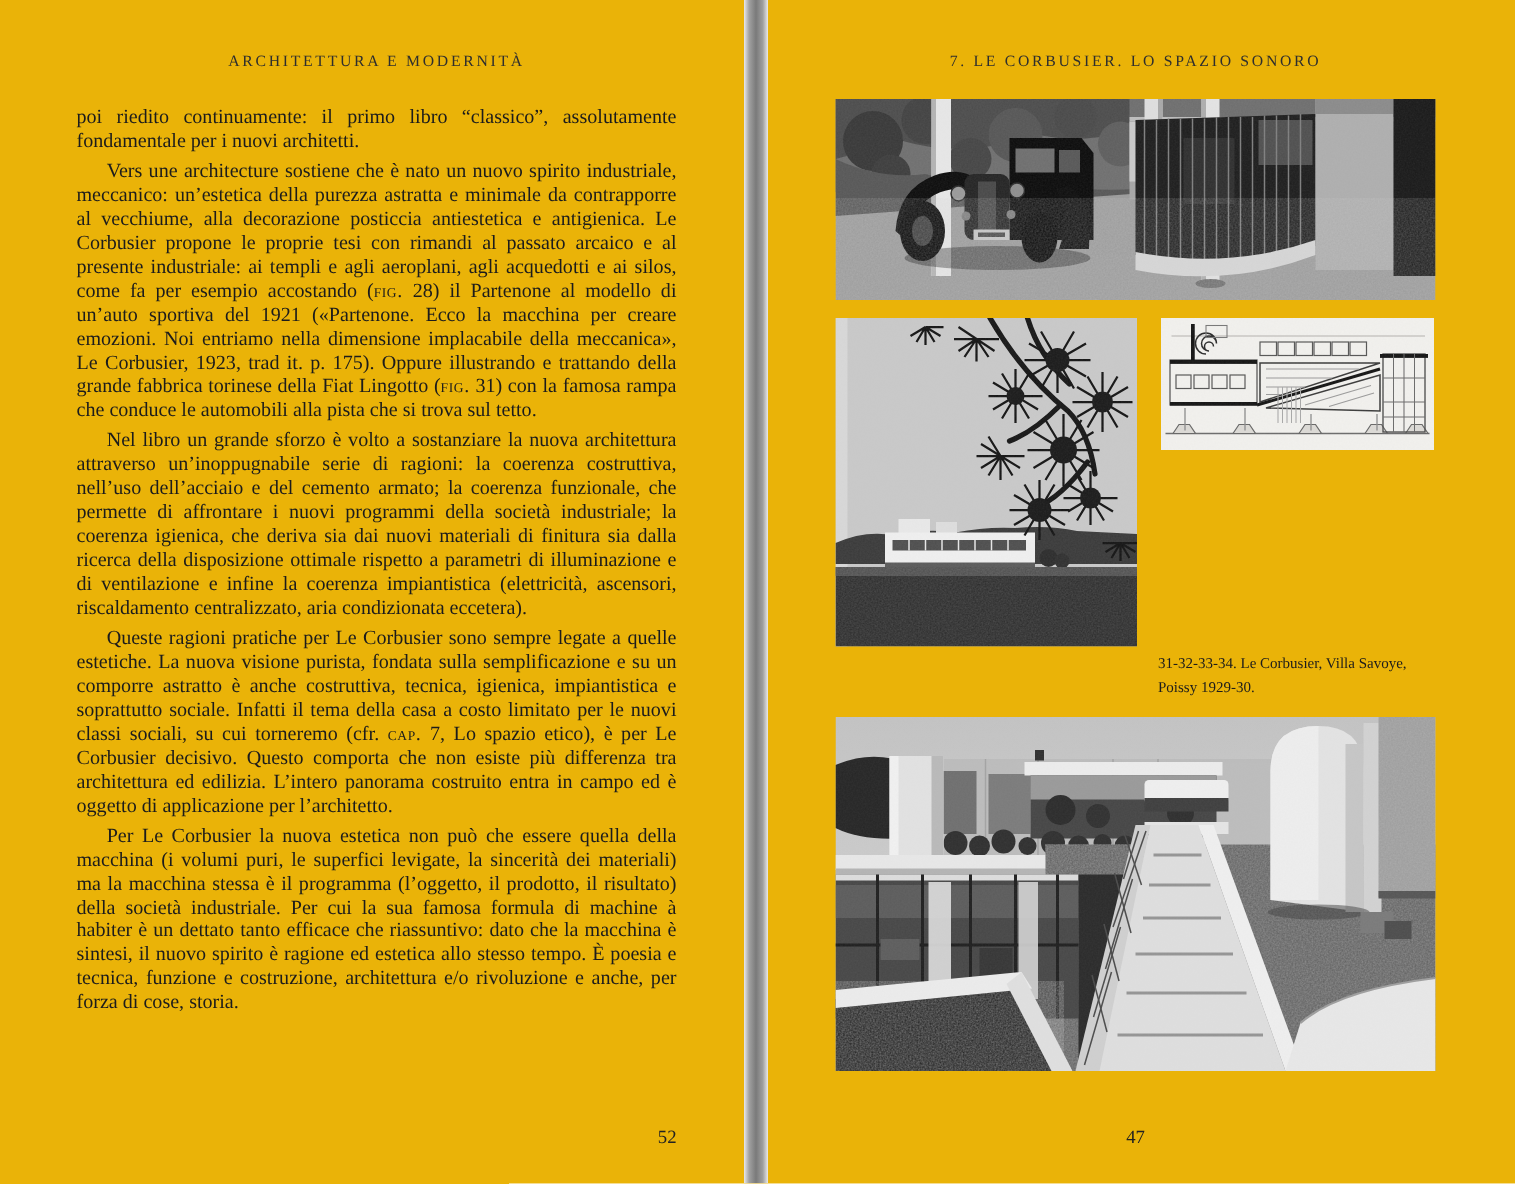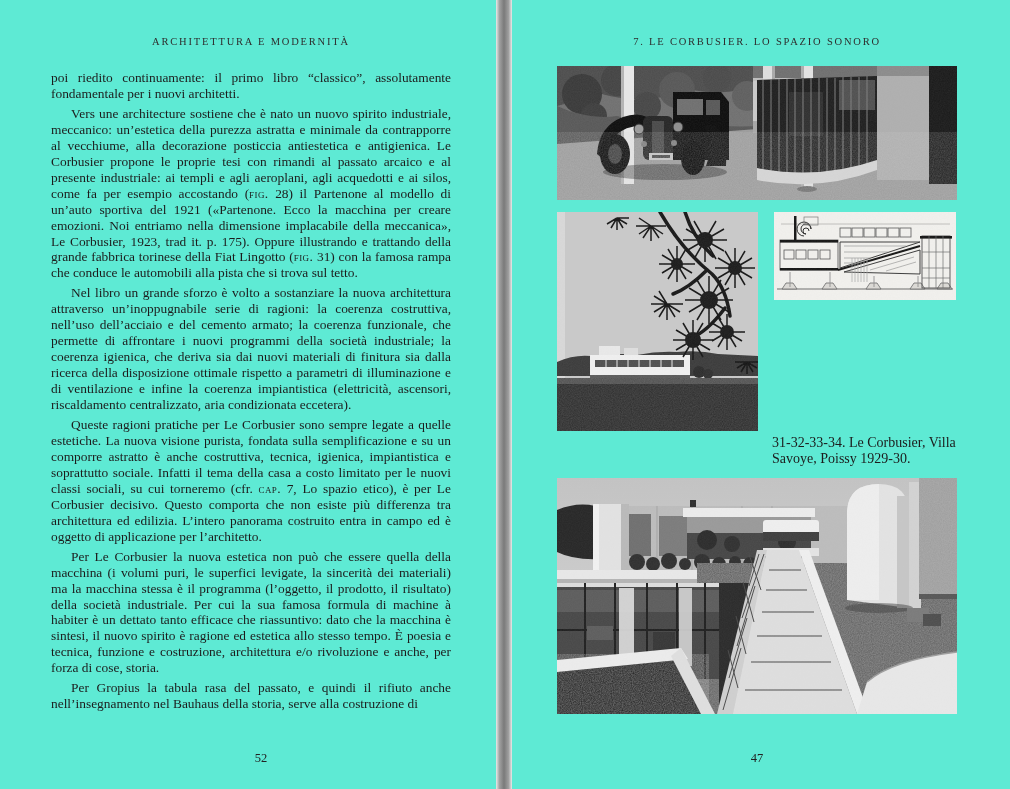--- a/index.html
+++ b/index.html
@@ -1,55 +1,54 @@
 <!DOCTYPE html>
 <html lang="it"><head>
 <meta charset="utf-8">
 <style>
   html,body{margin:0;padding:0;background:#ffffff;}
-  .spread{position:relative;width:1010px;height:789px;background:#5eead4;overflow:hidden;
+  .spread{position:relative;width:1010px;height:789px;background:#eab308;overflow:hidden;
           font-family:"Liberation Serif","DejaVu Serif",serif;color:#1c1c1c;}
   .gutter{position:absolute;left:496px;top:0;width:16px;height:789px;
           background:linear-gradient(90deg,#e9e9e9 0%,#a0a0a0 22%,#7a7a7a 50%,#9e9e9e 78%,#e9e9e9 100%);}
   .running-head{position:absolute;top:36px;font-size:10.5px;letter-spacing:1.8px;color:#2e2e2e;
           text-align:center;white-space:nowrap;}
   .running-head.left{left:47px;width:408px;}
   .running-head.right{left:557px;width:400px;}
   .text-block{position:absolute;left:47px;top:66px;width:408px;height:672px;overflow:hidden;
           font-size:13.4px;line-height:15.95px;text-align:justify;}
   .text-block p{margin:4px;padding:0;}
   .text-block p.indent{text-indent:1.5em;}
   .it{}
   .sc{font-variant:small-caps;letter-spacing:.4px;}
   .folio{position:absolute;top:751px;font-size:12.5px;text-align:center;color:#222;}
-  .folio.left{left:57px;width:408px;}
+  .folio.left{left:43px;width:408px;text-align:right;}
   .folio.right{left:557px;width:400px;}
   figure{position:absolute;margin:0;padding:0;}
   figure svg{display:block;width:100%;height:100%;}
   .fig-car{left:557px;top:66px;width:400px;height:134px;}
   .fig-field{left:557px;top:212px;width:201px;height:219px;}
   .fig-section{left:774px;top:212px;width:182px;height:88px;}
   .fig-roof{left:557px;top:478px;width:400px;height:236px;}
-  .caption{position:absolute;left:772px;top:435px;width:192px;font-size:14px;line-height:15.5px;
+  .caption{position:absolute;left:772px;top:435px;width:192px;font-size:10px;line-height:15.5px;
           text-align:left;color:#1c1c1c;}
 </style>
 </head>
 <body>
 
 <div class="spread">
 
   <section>
     <div class="running-head left">ARCHITETTURA E MODERNITÀ</div>
     <div class="text-block">
         <p><span>poi riedito continuamente: il primo libro “classico”, assolutamente fondamentale per i nuovi architetti.</span></p>
         <p class="indent"><span class="it">Vers une architecture</span><span> sostiene che è nato un nuovo spirito industriale, meccanico: un’estetica della purezza astratta e minimale da contrapporre al vecchiume, alla decorazione posticcia antiestetica e antigienica. Le Corbusier propone le proprie tesi con rimandi al passato arcaico e al presente industriale: ai templi e agli aeroplani, agli acquedotti e ai silos, come fa per esempio accostando (</span><span class="sc">fig.</span><span> 28) il Partenone al modello di un’auto sportiva del 1921 («Partenone. Ecco la macchina per creare emozioni. Noi entriamo nella dimensione implacabile della meccanica», Le Corbusier, 1923, trad it. p. 175). Oppure illustrando e trattando della grande fabbrica torinese della Fiat Lingotto (</span><span class="sc">fig.</span><span> 31) con la famosa rampa che conduce le automobili alla pista che si trova sul tetto.</span></p>
         <p class="indent"><span>Nel libro un grande sforzo è volto a sostanziare la nuova architettura attraverso un’inoppugnabile serie di ragioni: la </span><span class="it">coerenza costruttiva</span><span>, nell’uso dell’acciaio e del cemento armato; la </span><span class="it">coerenza funzionale</span><span>, che permette di affrontare i nuovi programmi della società industriale; la </span><span class="it">coerenza igienica</span><span>, che deriva sia dai nuovi materiali di finitura sia dalla ricerca della disposizione ottimale rispetto a parametri di illuminazione e di ventilazione e infine la </span><span class="it">coerenza impiantistica</span><span> (elettricità, ascensori, riscaldamento centralizzato, aria condizionata eccetera).</span></p>
         <p class="indent"><span>Queste ragioni pratiche per Le Corbusier sono sempre legate a quelle estetiche. La nuova visione purista, fondata sulla semplificazione e su un comporre astratto è anche costruttiva, tecnica, igienica, impiantistica e soprattutto sociale. Infatti il tema della casa a costo limitato per le nuovi classi sociali, su cui torneremo (cfr. </span><span class="sc">cap.</span><span> 7, </span><span class="it">Lo spazio etico</span><span>), è per Le Corbusier decisivo. Questo comporta che non esiste più differenza tra architettura ed edilizia. L’intero panorama costruito entra in campo ed è oggetto di applicazione per l’architetto.</span></p>
         <p class="indent"><span>Per Le Corbusier la nuova estetica non può che essere quella della macchina (i volumi puri, le superfici levigate, la sincerità dei materiali) ma la macchina stessa è il programma (l’oggetto, il prodotto, il risultato) della società industriale. Per cui la sua famosa formula di </span><span class="it">machine à habiter</span><span> è un dettato tanto efficace che riassuntivo: dato che la macchina è sintesi, il nuovo spirito è ragione ed estetica allo stesso tempo. È poesia e tecnica, funzione e costruzione, architettura e/o rivoluzione e anche, per forza di cose, storia.</span></p>
-        <p class="indent"><span>Per Gropius la </span><span class="it">tabula rasa</span><span> del passato, e quindi il rifiuto anche nell’insegnamento nel Bauhaus della storia, serve alla costruzione di</span></p>
       </div>
     <div class="folio left">52</div>
   </section>
 
   <div class="gutter"></div>
 
   <section>
     <div class="running-head right">7. LE CORBUSIER. LO SPAZIO SONORO</div>
 
     <figure class="fig-car" aria-label="Vintage automobile parked on gravel under the white pilotis beside the curved glass entrance wall of Villa Savoye">

